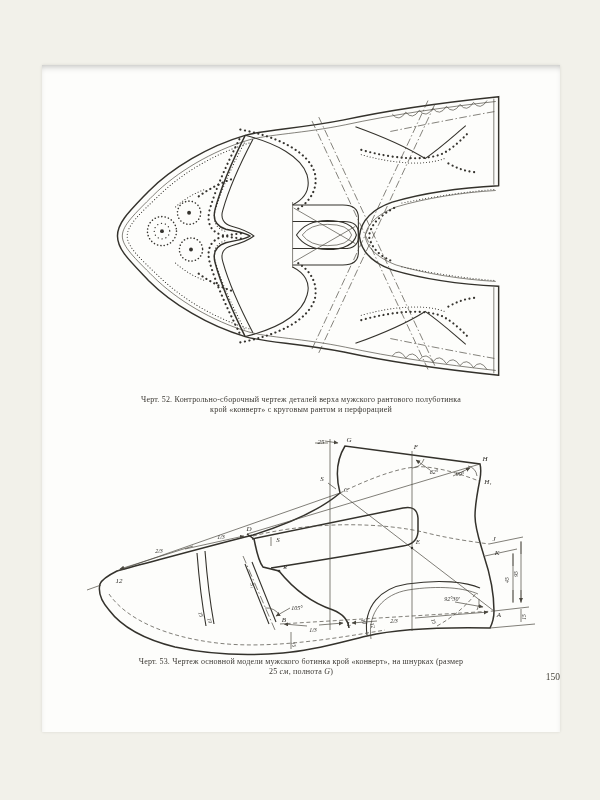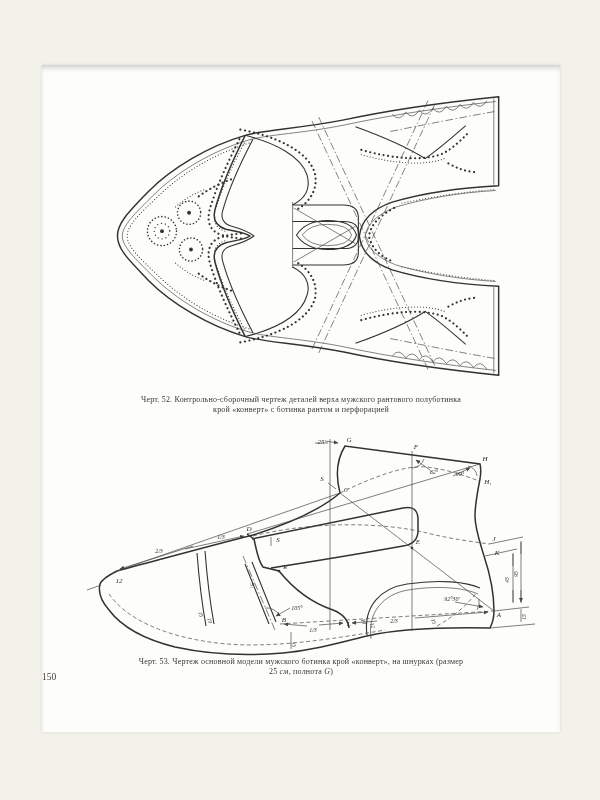--- a/index.html
+++ b/index.html
@@ -18,21 +18,21 @@
   .dashdot {stroke-dasharray:8 2.5 1.5 2.5;}
   .perfBig{fill:none;stroke:#35332e;stroke-width:2.2;stroke-linecap:round;stroke-dasharray:0.1 4.6;}
   .perfSm {fill:none;stroke:#35332e;stroke-width:1.1;stroke-linecap:round;stroke-dasharray:0.1 3;}
   .dotC {fill:none;stroke:#35332e;stroke-width:1.6;stroke-linecap:round;stroke-dasharray:0.1 3.4;}
   .dotC2{fill:none;stroke:#35332e;stroke-width:1.3;stroke-linecap:round;stroke-dasharray:0.1 4;}
   .dotF {fill:#35332e;stroke:none;}
   .lbl{font-family:"Liberation Serif","DejaVu Serif",serif;font-style:italic;fill:#2e2c28;text-anchor:middle;}
   .cap{position:absolute;left:28px;right:28px;text-align:center;color:#3b3833;
        font-size:8px;line-height:10px;letter-spacing:0.2px;}
   .cap .it{font-style:italic;margin-top:43px;}
-  #pageno{position:absolute;left:0;right:0;text-align:left;color:#454239;font-size:9.5px;}
+  #pageno{position:absolute;left:0;right:0;text-align:right;color:#454239;font-size:9.5px;}
 </style>
 </head>
 <body>
 
 <div id="stage">
   <div id="paper">
 
     <figure class="figwrap" style="left:53px;top:9px;">
       <svg width="416" height="308" viewBox="0 0 430 318">
         <g>
@@ -99,21 +99,21 @@
           <circle class="dotC" cx="92" cy="174" r="12"></circle>
             <circle class="dotF" cx="92" cy="174" r="2"></circle>
           <path class="perfBig" d="M100,119 C111,111 123,105 135,101 M100,199 C111,207 123,213 135,217"></path>
           <path class="perfSm" d="M76,130 C85,122 95,116 106,112 M76,188 C85,196 95,202 106,206"></path>
         </g>
       </svg>
     </figure>
 
     <p class="cap" style="top:322px;">
       <span>Черт. 52. Контрольно-сборочный чертеж деталей верха мужского рантового полуботинка</span><br>
-      <span>крой «конверт» с ботинка рантом и перфорацией</span>
+      <span>крой «конверт» с круговым рантом и перфорацией</span>
     </p>
 
     <figure class="figwrap" style="left:36px;top:362px;">
       <svg width="470" height="230" viewBox="0 0 470 230">
         <defs>
           <marker id="ar" markerWidth="7" markerHeight="7" refX="6" refY="3" orient="auto">
             <path d="M0,0 L6.5,3 L0,6 Z" fill="#4a473f"></path>
           </marker>
         </defs>
 

